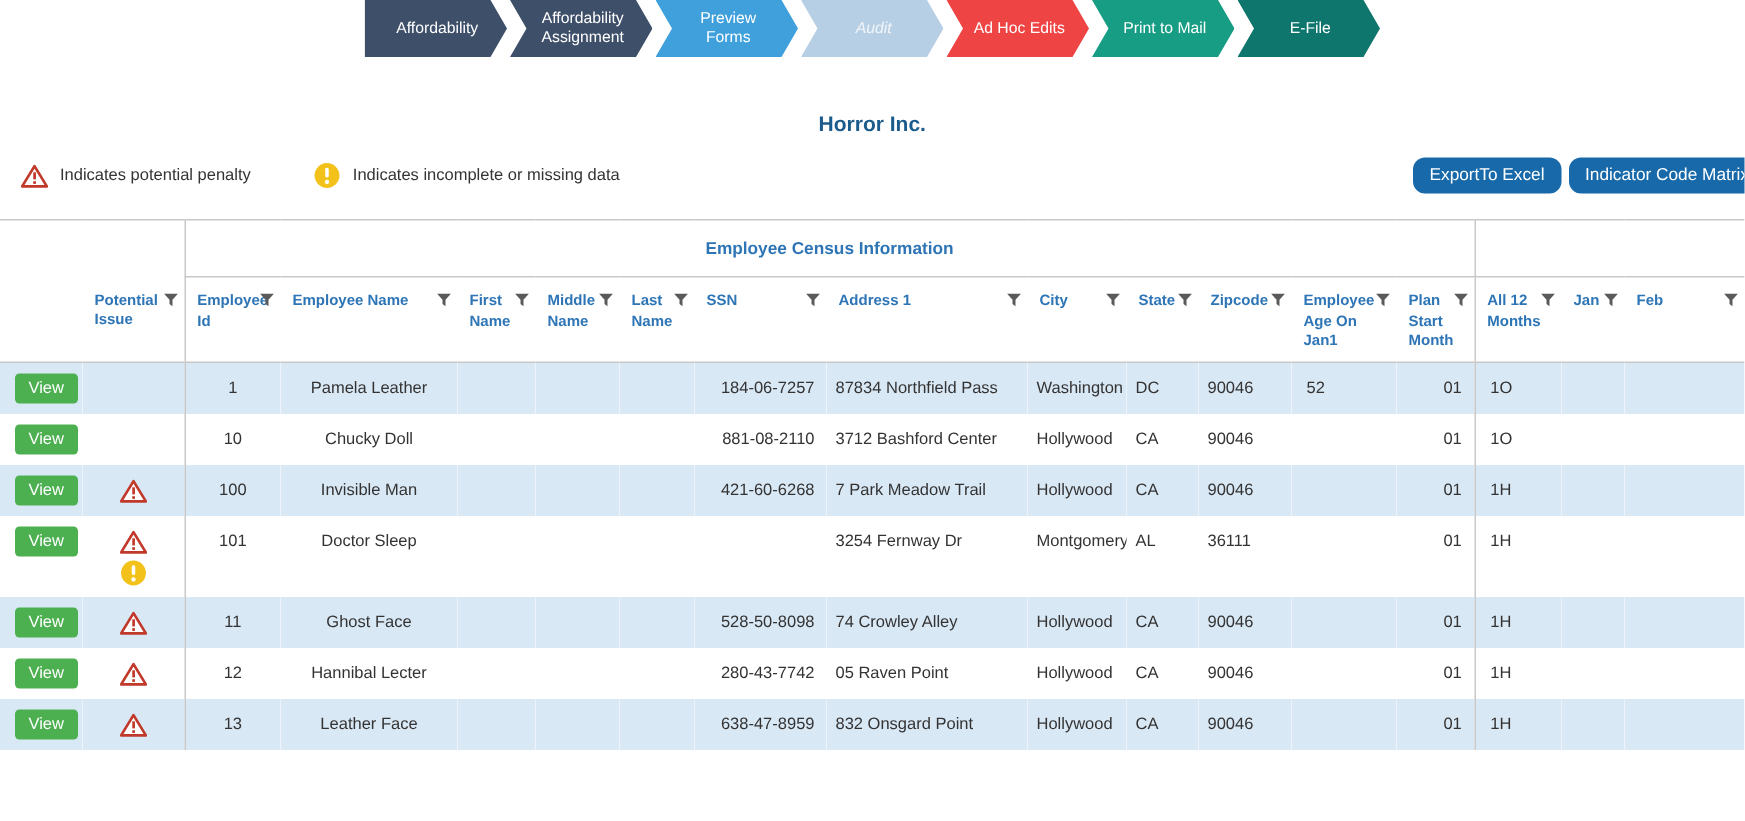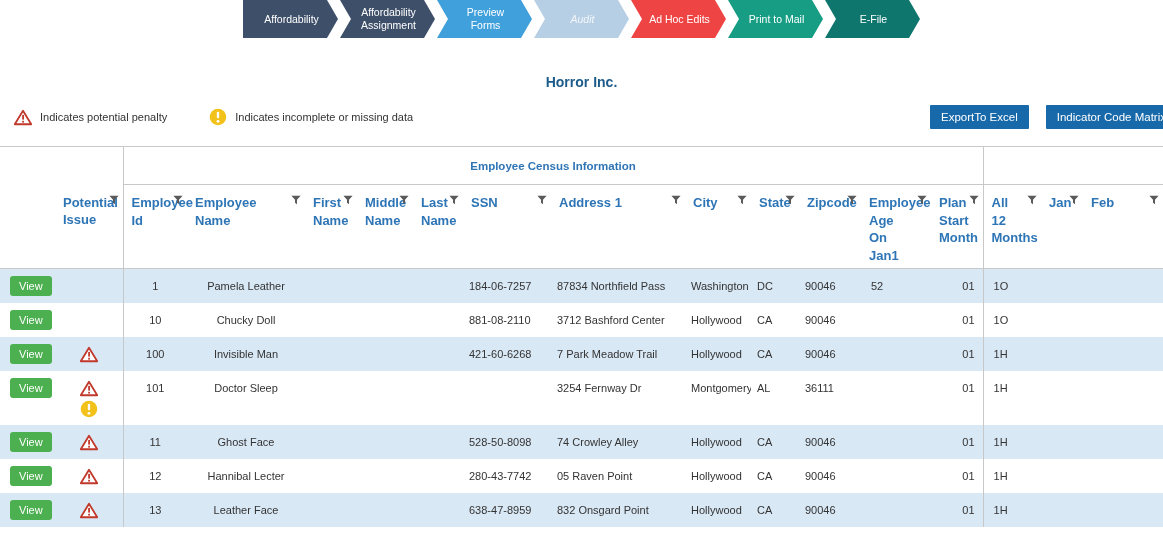--- a/index.html
+++ b/index.html
@@ -31,57 +31,57 @@
   .company-name { margin-top: 36px; text-align: center; font-size: 14px; font-weight: 700; color: #1c5c8c; }
 
   
   .legend-bar { margin-top: 12px; padding: 0 0 0 14px; display: flex; align-items: center; height: 30px; }
   .legend-item { display: flex; align-items: center; gap: 8px; font-size: 11px; color: #333; }
   .legend-item + .legend-item { margin-left: 42px; }
   .icon { display: inline-flex; align-items: center; justify-content: center; line-height: 0; }
   .toolbar { margin-left: auto; display: flex; gap: 5px; margin-right: -14px; }
   .btn {
     color: #fff; font-size: 11.5px; font-family: "Liberation Sans", sans-serif;
-    padding: 6px 11px; border: none; border-radius: 1px; white-space: nowrap; cursor: pointer; margin-left: 12px;
+    padding: 6px 11px; border: none; border-radius: 8px; white-space: nowrap; cursor: pointer;
   }
 
   
   table.grid {
     margin-top: 14px; width: 1163px; table-layout: fixed;
     border-collapse: collapse; border-top: 1px solid #c8c8c8;
   }
   .group-row th { height: 38px; font-weight: 700; }
   .group-cell.census {
     color: #2e75b6; font-size: 11.5px; text-align: center;
     border-bottom: 1px solid #c8c8c8; border-left: 1px solid #c8c8c8;
   }
   .group-cell.rightgrp { border-bottom: 1px solid #c8c8c8; border-left: 1px solid #c8c8c8; }
   .header-row th {
     height: 57px; vertical-align: top; text-align: left;
-    color: #2e75b6; font-weight: 700; font-size: 13px; line-height: 1.35;
+    color: #2e75b6; font-weight: 700; font-size: 10px; line-height: 1.35;
     padding: 9px 16px 4px 8px; position: relative;
     border-bottom: 1px solid #c8c8c8; cursor: pointer;
   }
   .header-row th .funnel { position: absolute; top: 10px; right: 4px; }
   td {
     height: 34px; vertical-align: top; font-size: 11px; color: #333;
     padding: 11px 6px 4px 6px; overflow: hidden; white-space: nowrap;
   }
   tbody tr.alt { background: #d9e8f5; }
   .vline { border-left: 1px solid #c8c8c8; }
   .col-view { padding: 7px 4px 4px 10px; }
   .view-btn {
     display: inline-block; background: #4caf50; color: #fff; font-size: 11px;
     font-family: "Liberation Sans", sans-serif;
     padding: 4px 9px; border: none; border-radius: 3px; cursor: pointer;
   }
   td.col-issue { text-align: center; padding-top: 9px; }
   td.col-issue .icon { display: block; margin: 0 auto 3px auto; }
   td.col-employee_id, td.col-employee_name { text-align: center; }
-  td.col-ssn { padding-right: 8px; margin-top: 20px; }
+  td.col-ssn { text-align: right; padding-right: 8px; margin-top: 20px; }
   td.col-plan_start_month { text-align: right; padding-right: 8px; }
   td.col-age_on_jan1 { padding-left: 10px; }
   td.col-all_12_months { padding-left: 10px; }
 </style>
 </head>
 <body>
 
 <div class="page">
 
   <div class="stepper">

